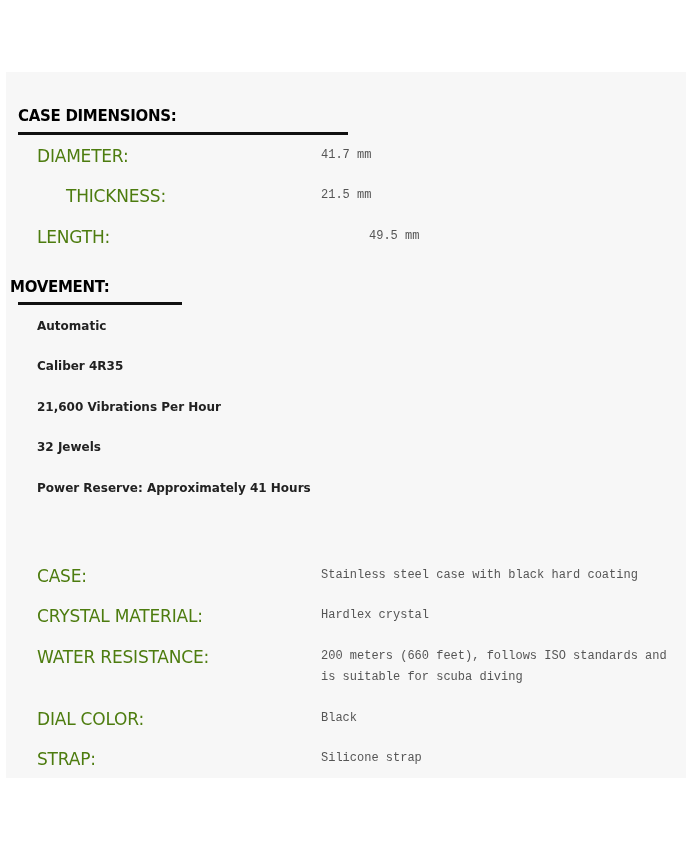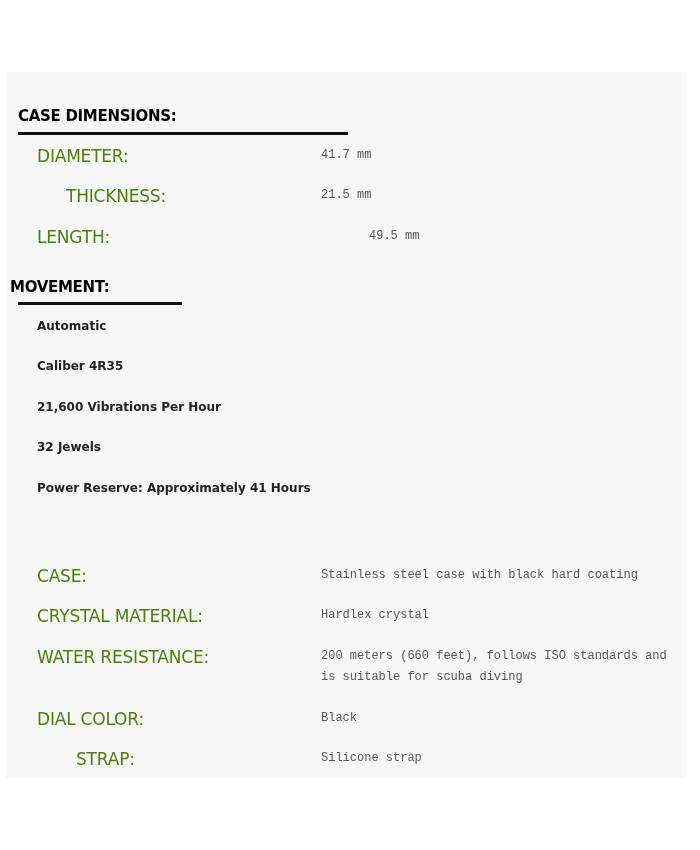--- a/index.html
+++ b/index.html
@@ -92,14 +92,14 @@
 
 <div class="abs spec-label" style="left:37px; top:605px;">CRYSTAL MATERIAL:</div>
 <div class="abs spec-value" style="left:321px; top:605px;">Hardlex crystal</div>
 
 <div class="abs spec-label" style="left:37px; top:646px;">WATER RESISTANCE:</div>
 <div class="abs spec-value wrap" style="left:321px; top:646px;">200 meters (660 feet), follows ISO standards and is suitable for scuba diving</div>
 
 <div class="abs spec-label" style="left:37px; top:708px;">DIAL COLOR:</div>
 <div class="abs spec-value" style="left:321px; top:708px;">Black</div>
 
-<div class="abs spec-label" style="left:37px; top:748px;margin-left:39px;">STRAP:</div>
+<div class="abs spec-label" style="left:37px; top:748px;">STRAP:</div>
 <div class="abs spec-value" style="left:321px; top:748px;">Silicone strap</div>
 
 </body></html>

